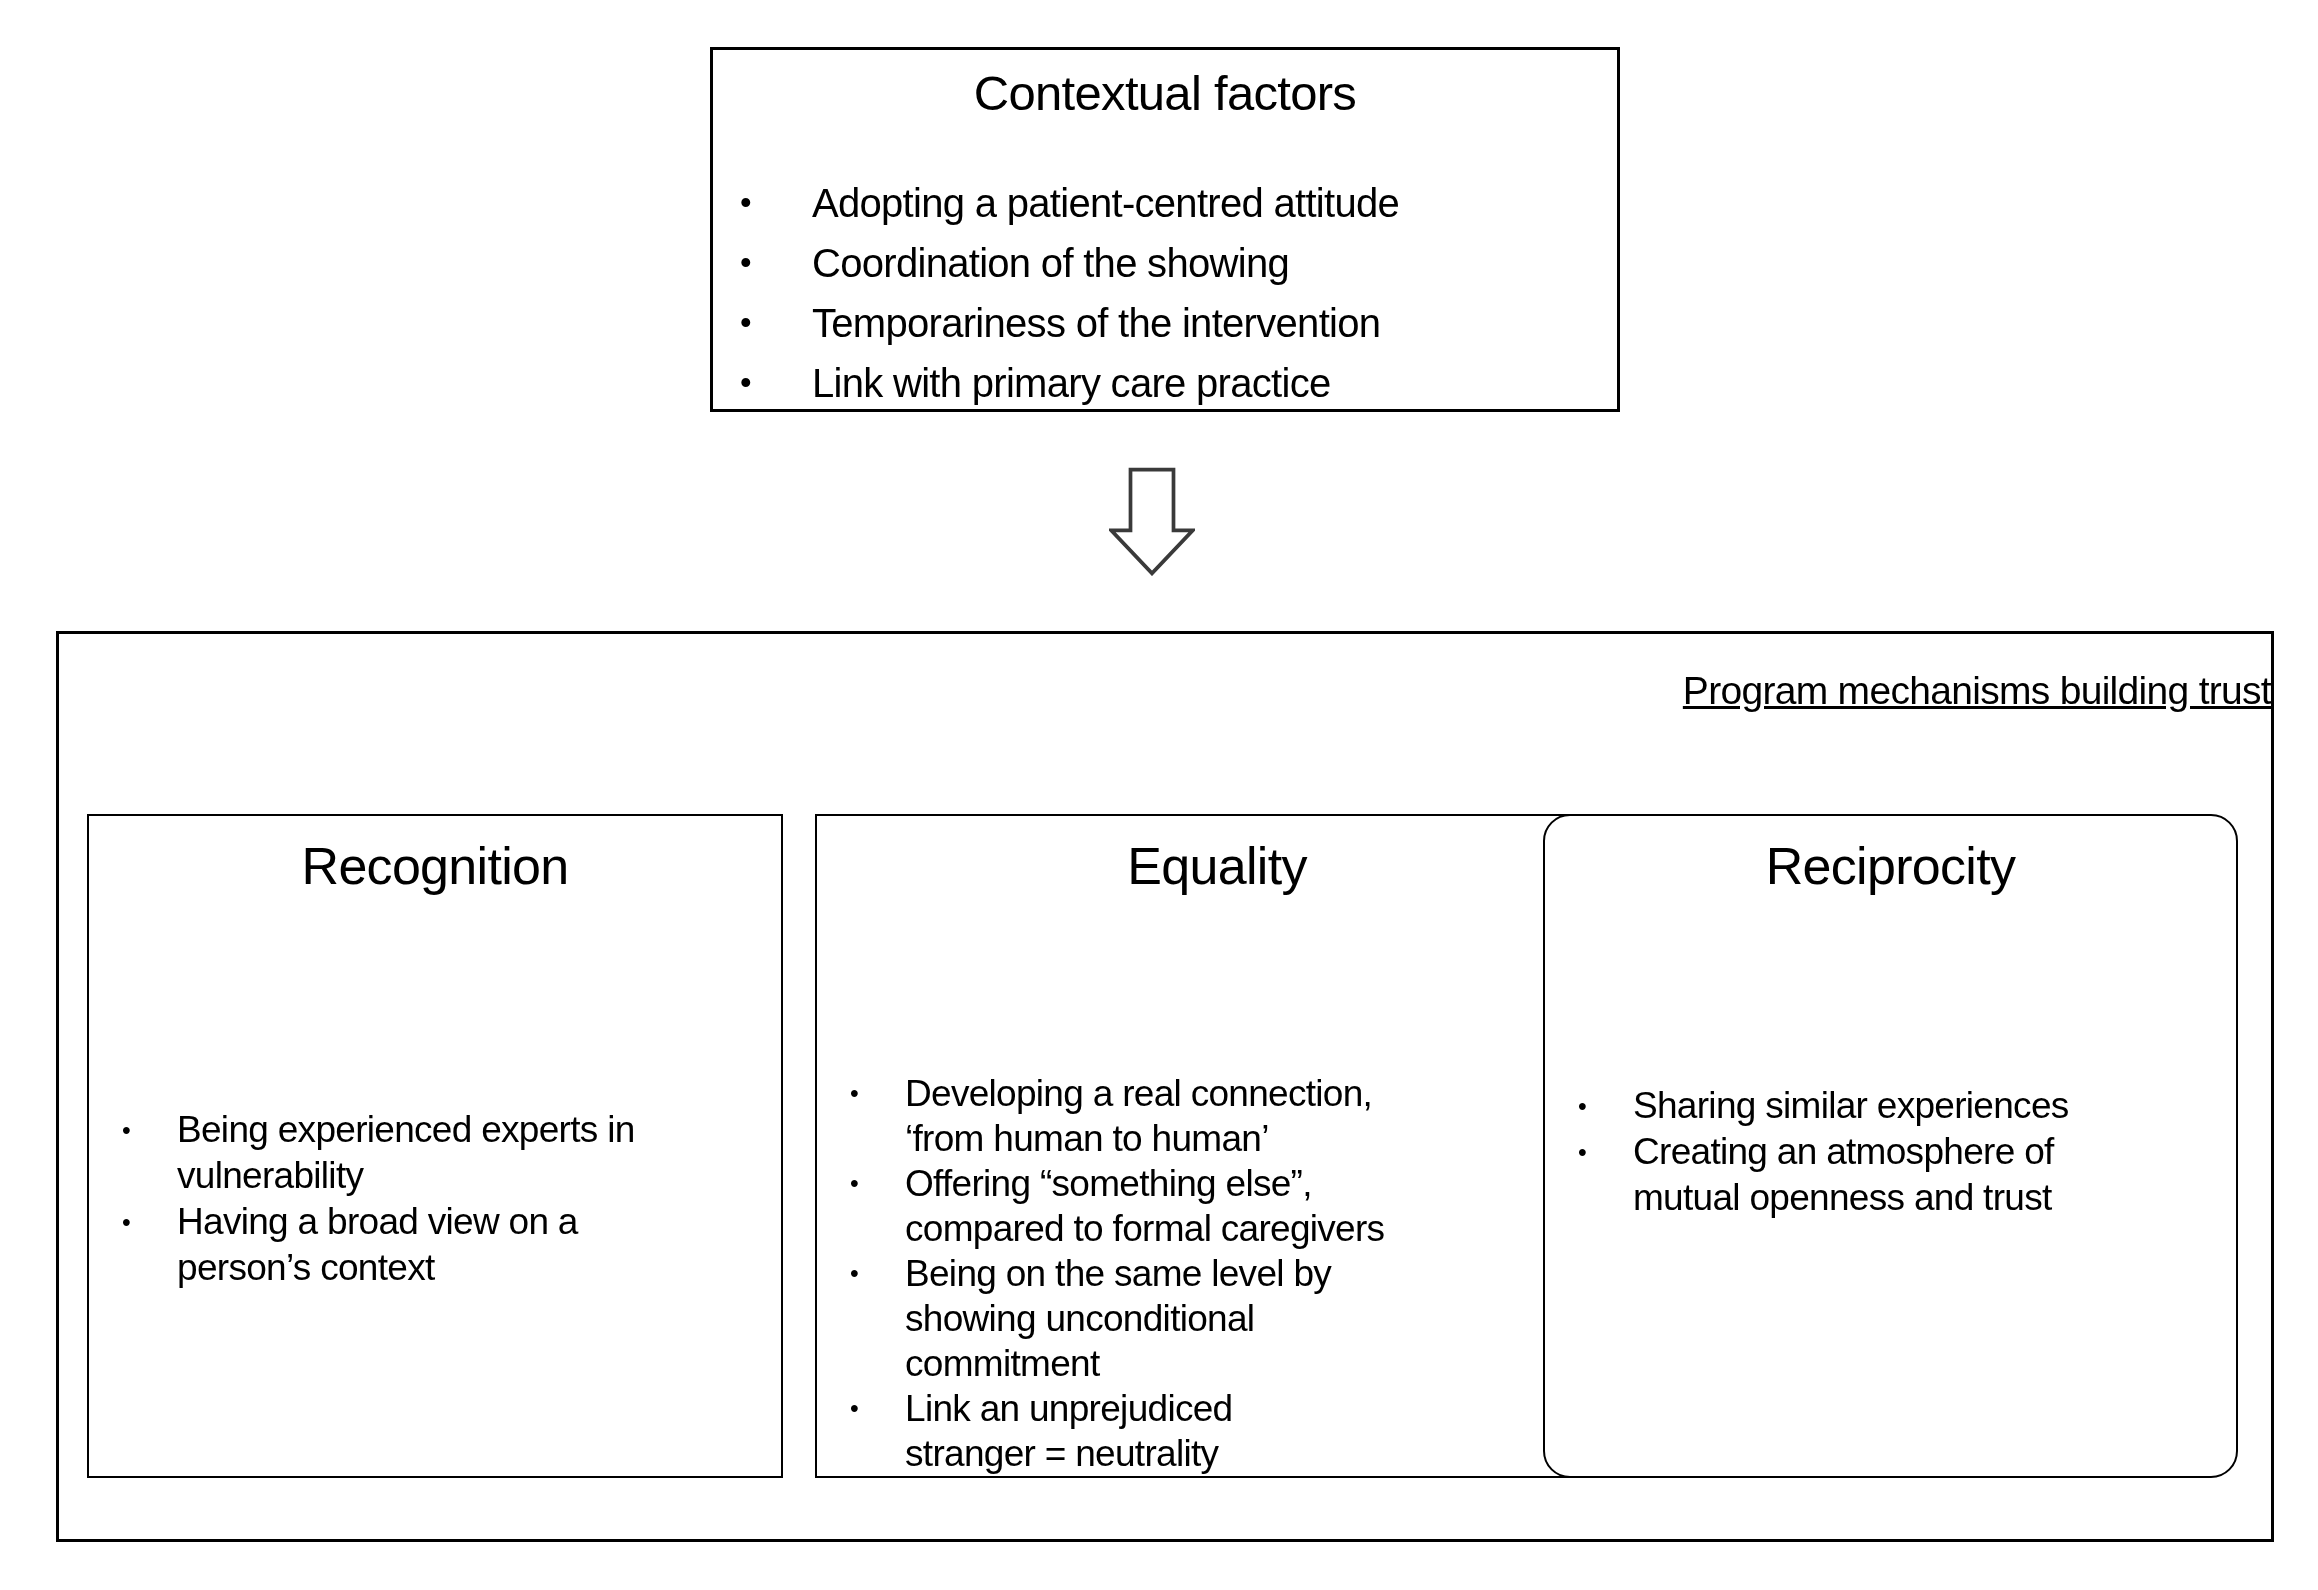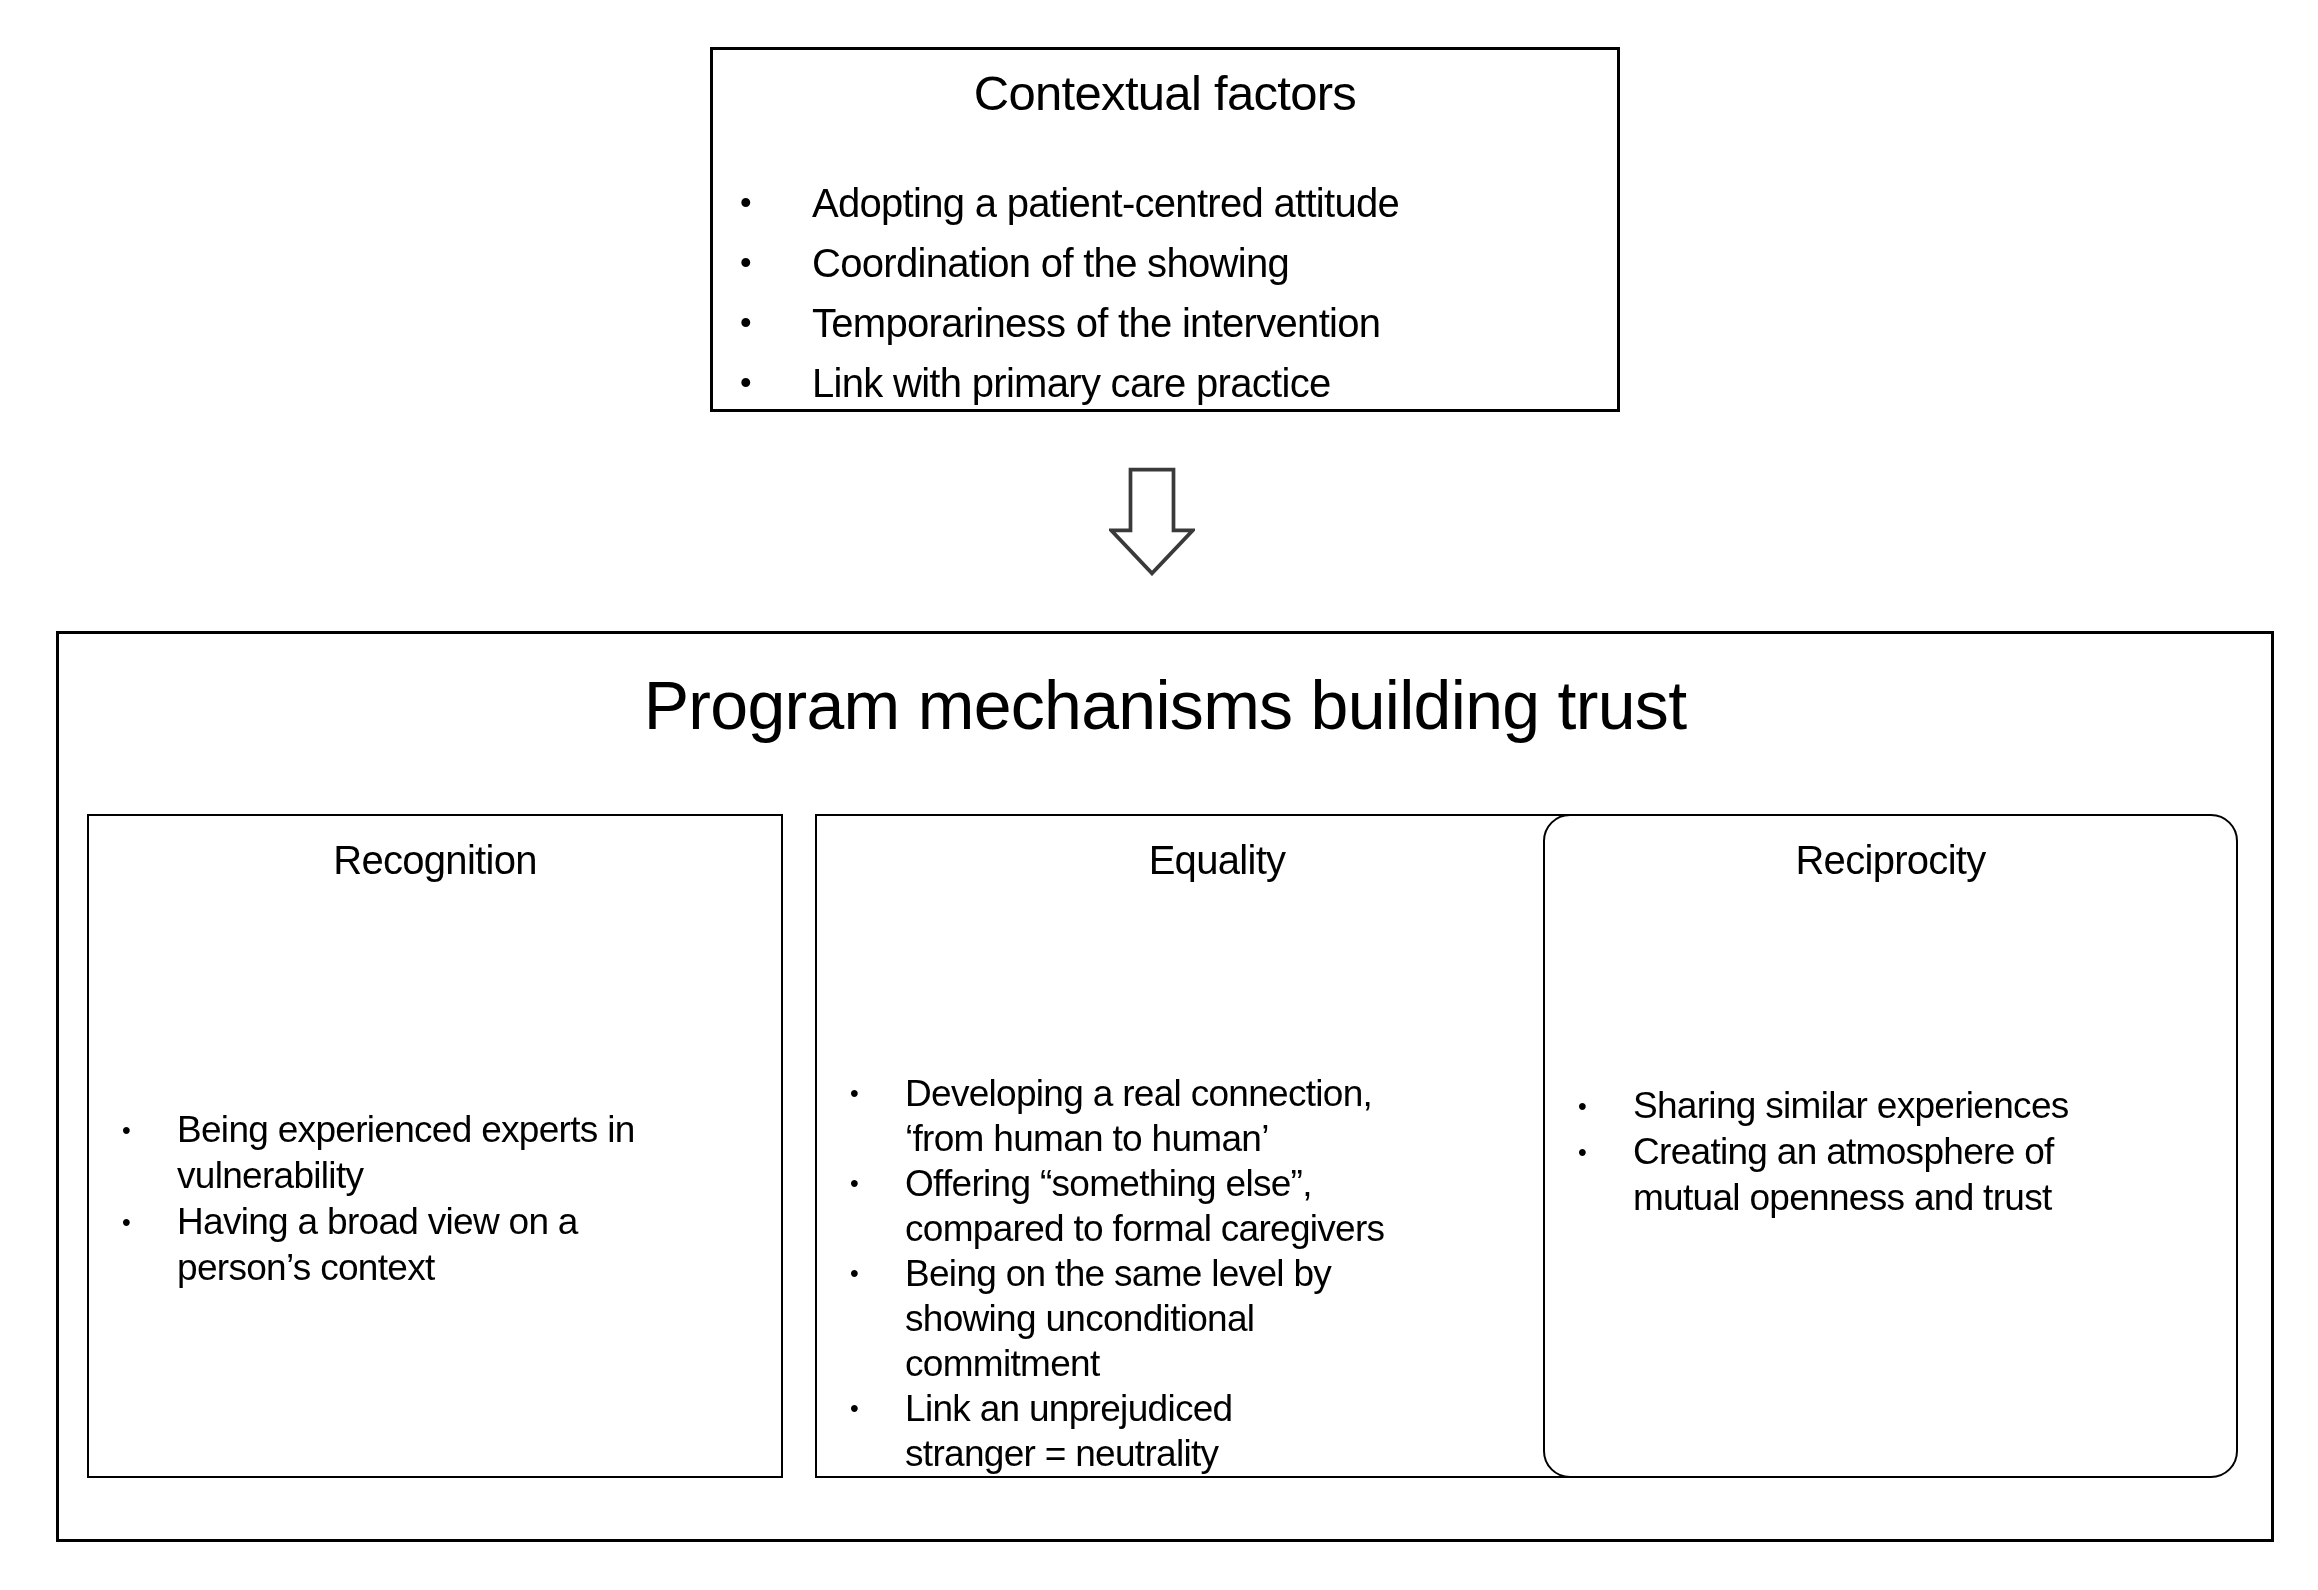--- a/index.html
+++ b/index.html
@@ -60,41 +60,42 @@
     left: 1109px; top: 467px;
     width: 86px; height: 109px;
   }
   
   #main-box {
     left: 48px; top: 631px;
     width: 2218px; height: 911px;
   }
   .main-title {
     margin-top: 37px;
-    text-align: center;
-    font-size: 68px;
+    text-align: right;
+    font-size: 39px;
     line-height: 1;
     letter-spacing: -0.7px;
     white-space: nowrap;
+    text-decoration: underline;
   }
   .section {
     position: absolute;
     top: 180px;
     height: 664px;
     box-sizing: border-box;
     border: 2.2px solid #000000;
     background: #ffffff;
   }
   #sec-recognition { left: 28px;   width: 696px; }
   #sec-equality    { left: 756px; width: 804px; }
   #sec-reciprocity { left: 1484px; width: 695px; border-radius: 27px; }
   .sec-title {
     margin-top: 24px;
     text-align: center;
-    font-size: 40px;
+    font-size: 52px;
     line-height: 1;
     letter-spacing: -0.7px;
     white-space: nowrap;
   }
   .sec-list {
     position: absolute;
     left: 0; right: 10.4px;
   }
   #sec-recognition .sec-list { top: 291px; }
   #sec-equality    .sec-list { top: 255px; }

